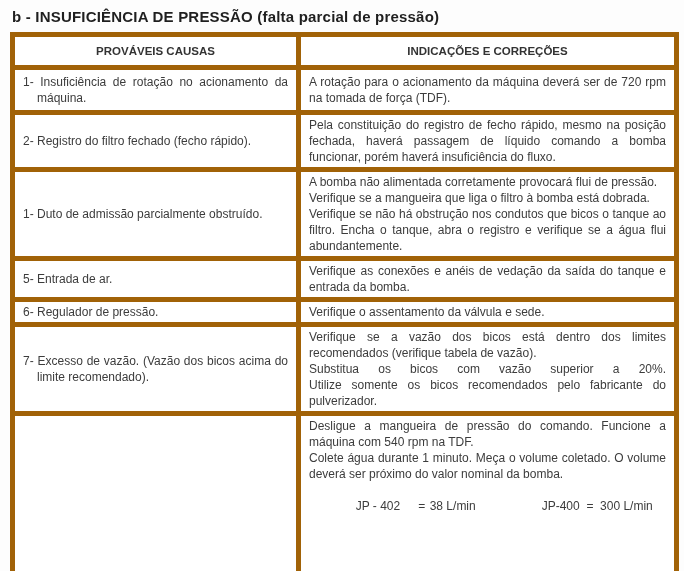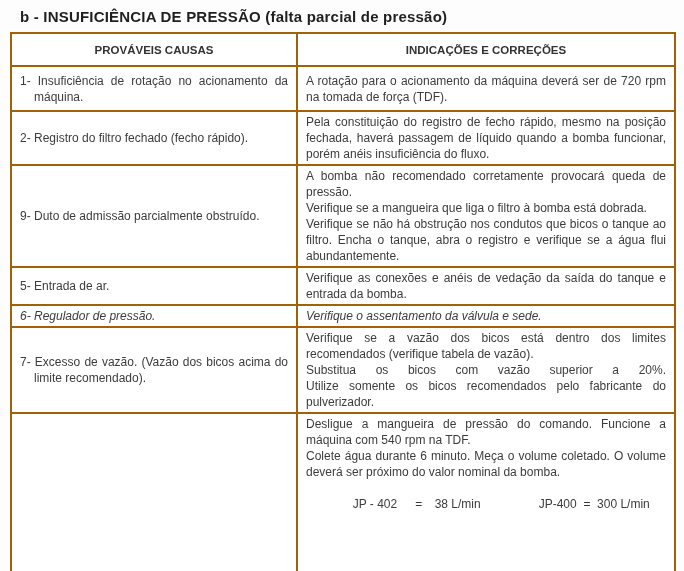--- a/index.html
+++ b/index.html
@@ -6,79 +6,79 @@
   html, body { width: 684px; height: 571px; }
   body {
     background: #fdfdfd;
     font-family: "Liberation Sans", "DejaVu Sans", sans-serif;
     color: #3c3c3c;
   }
   .page { position: relative; width: 684px; height: 571px; overflow: hidden; }
 
   .title {
     position: absolute;
-    left: 20px; top: 8px;
+    left: 12px; top: 8px;
     font-size: 15px;
     font-weight: 700;
     color: #1f1f1f;
     letter-spacing: 0.2px;
     white-space: nowrap;
   }
 
   table.fault-table {
     position: absolute;
     left: 10px; top: 32px;
     width: 664px;
     border-collapse: collapse;
     table-layout: fixed;
     background: #fff;
   }
   col.col-cause { width: 286px; }
   col.col-indication { width: 378px; }
 
   th, td {
-    border: 2px solid #a16207;
+    border: 5px solid #a16207;
     font-size: 12px;
     line-height: 16px;
     vertical-align: middle;
     margin-top: 48px;
   }
   th {
     height: 33px;
     font-weight: 700;
     font-size: 11.5px;
     text-align: center;
     color: #333;
   }
 
   td { padding: 2px 8px; color: #3c3c3c; }
 
   tr.r1 td { height: 45px; }
   tr.r2 td { height: 47px; }
   tr.r3 td { height: 36px; }
   tr.r4 td { height: 78px; }
   tr.r5 td { height: 36px; }
-  tr.r6 td { height: 22px; font-style: italic; }
+  tr.r6 td { height: 22px; }
   tr.r7 td { height: 82px; }
   tr.r8 td { height: 128px; }
 
   td.cause .hang {
     padding-left: 14px;
     text-indent: -14px;
     text-align: justify;
   }
 
   td.ind .para { text-align: justify; }
   td.ind .para.stretch { text-align-last: justify; }
 
   .jp { margin-top: 0; }
   .jp-line { white-space: pre; }
   .jp-model { display: inline-block; white-space: pre; width: 58px; }
   .jp-eq { display: inline-block; white-space: pre; width: 16px; text-align: center; }
-  .jp-flow { display: inline-block; white-space: pre; width: 62px; text-align: center; }
+  .jp-flow { display: inline-block; white-space: pre; width: 62px; text-align: left; }
   .jp-extra { white-space: pre; margin-left: 50px; }
 </style>
 </head>
 <body>
 
 <div class="page">
   <h1 class="title">b - INSUFICIÊNCIA DE PRESSÃO (falta parcial de pressão)</h1>
 
   <table class="fault-table">
     <colgroup>
@@ -98,29 +98,29 @@
         </td>
         <td class="ind">
           <div class="para">A rotação para o acionamento da máquina deverá ser de 720 rpm na tomada de força (TDF).</div>
         </td>
       </tr>
       <tr class="r2">
         <td class="cause">
           <div class="hang">2- Registro do filtro fechado (fecho rápido).</div>
         </td>
         <td class="ind">
-          <div class="para">Pela constituição do registro de fecho rápido, mesmo na posição fechada, haverá passagem de líquido quando a bomba funcionar, porém anéis insuficiência do fluxo.</div>
+          <div class="para">Pela constituição do registro de fecho rápido, mesmo na posição fechada, haverá passagem de líquido comando a bomba funcionar, porém haverá insuficiência do fluxo.</div>
         </td>
       </tr>
       <tr class="r4">
         <td class="cause">
-          <div class="hang">9- Duto de admissão parcialmente obstruído.</div>
+          <div class="hang">1- Duto de admissão parcialmente obstruído.</div>
         </td>
         <td class="ind">
-          <div class="para">A bomba não recomendado corretamente provocará queda de pressão.</div>
+          <div class="para">A bomba não alimentada corretamente provocará flui de pressão.</div>
           <div class="para">Verifique se a mangueira que liga o filtro à bomba está dobrada.</div>
           <div class="para">Verifique se não há obstrução nos condutos que bicos o tanque ao filtro. Encha o tanque, abra o registro e verifique se a água flui abundantemente.</div>
         </td>
       </tr>
       <tr class="r5">
         <td class="cause">
           <div class="hang">5- Entrada de ar.</div>
         </td>
         <td class="ind">
           <div class="para">Verifique as conexões e anéis de vedação da saída do tanque e entrada da bomba.</div>
@@ -143,21 +143,21 @@
           <div class="para stretch">Substitua os bicos com vazão superior a 20%.</div>
           <div class="para">Utilize somente os bicos recomendados pelo fabricante do pulverizador.</div>
         </td>
       </tr>
       <tr class="r8">
         <td class="cause">
           
         </td>
         <td class="ind">
           <div class="para">Desligue a mangueira de pressão do comando. Funcione a máquina com 540 rpm na TDF.</div>
-          <div class="para">Colete água durante 6 minuto. Meça o volume coletado. O volume deverá ser próximo do valor nominal da bomba.</div>
+          <div class="para">Colete água durante 1 minuto. Meça o volume coletado. O volume deverá ser próximo do valor nominal da bomba.</div>
           <div class="jp">
             <div class="jp-line">
               <span class="jp-model">JP - 402</span><span class="jp-eq">=</span><span class="jp-flow">38 L/min</span><span class="jp-extra">JP-400  =  300 L/min</span>
             </div>
             <div class="jp-line">
               
             </div>
 
           </div>
         </td>

